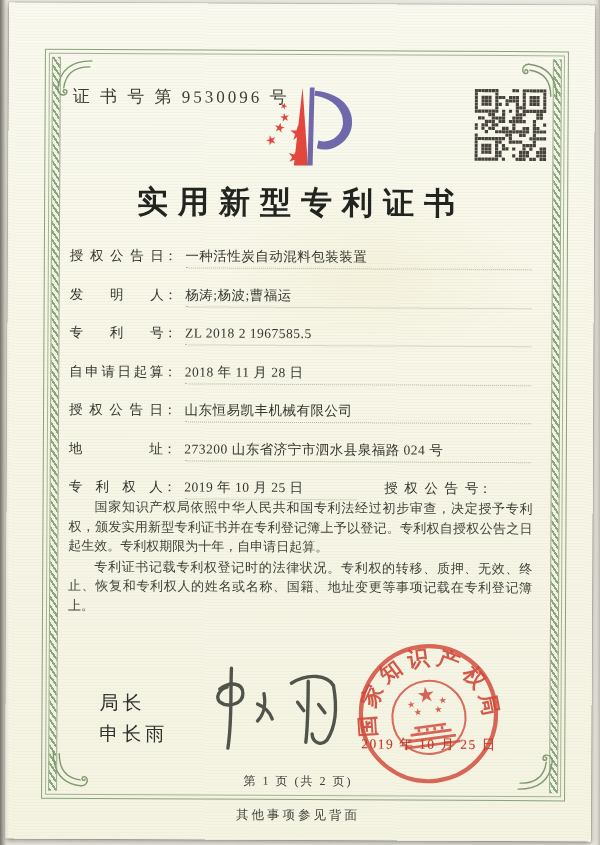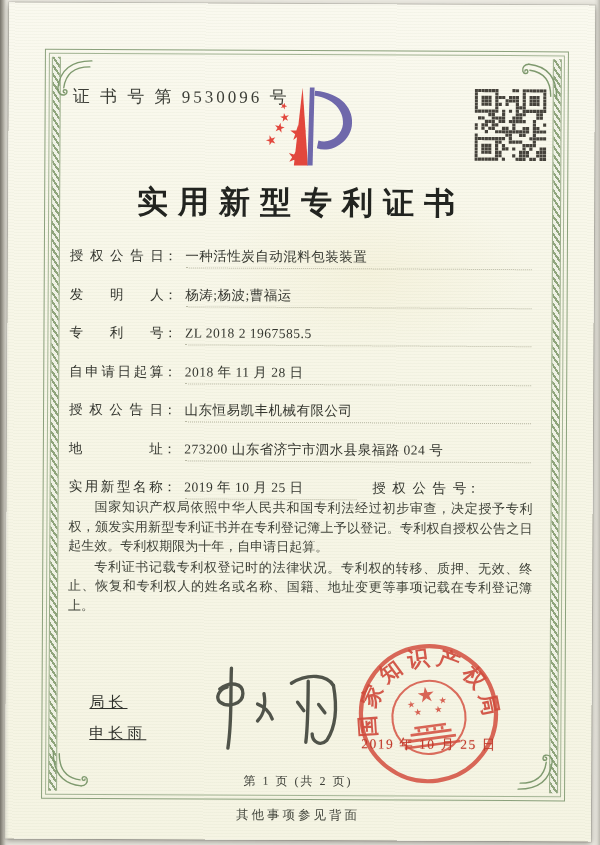--- a/index.html
+++ b/index.html
@@ -39,28 +39,28 @@
 
   .title{position:absolute;left:0;top:178px;width:100%;text-align:center;
     font-size:31px;font-weight:700;letter-spacing:10px;color:#222420;}
 
   .fields{position:absolute;left:62px;top:243px;width:462px;font-size:13.5px;color:#34362f;}
   .frow{display:flex;align-items:baseline;line-height:20px;margin-bottom:16.5px;white-space:nowrap;}
   .flabel{display:inline-block;width:94px;text-align:justify;text-align-last:justify;}
   .fcolon{margin-right:8px;}
   .fvalue{flex:1;letter-spacing:.5px;border-bottom:1px dotted rgba(125,125,100,.5);padding-bottom:1px;}
   .fvalue.fixed{flex:0 0 172px;}
-  .grant .flabel2{margin-left:16px;}
+  .grant .flabel2{margin-left:28px;}
 
   .paras{position:absolute;left:62px;top:494px;width:464px;font-size:13px;
     line-height:19.5px;color:#3f4239;text-align:justify;}
   .paras p{margin:0 0 1px 0;text-indent:2em;}
 
-  .signoff{position:absolute;left:84px;top:684px;font-size:15px;letter-spacing:4px;
-    color:#2f312b;line-height:31px;text-decoration:underline;}
+  .signoff{position:absolute;left:94px;top:684px;font-size:19px;letter-spacing:4px;
+    color:#2f312b;line-height:31px;}
   .signature{position:absolute;left:196px;top:654px;}
 
   .seal{position:absolute;left:348px;top:634px;width:150px;height:150px;transform:rotate(-8deg);opacity:.92;}
   .seal-date{position:absolute;left:356px;top:731px;font-size:13.5px;letter-spacing:1.5px;
     color:#c23b2c;text-shadow:0 0 1px rgba(194,59,44,.4);}
 
   .pagenum{position:absolute;left:0;top:769px;width:100%;text-align:center;
     font-size:12px;letter-spacing:2px;color:#3c3e37;}
   .backnote{position:absolute;left:0;top:803px;width:100%;text-align:center;
     font-size:12.5px;letter-spacing:3px;color:#43463d;}
@@ -389,21 +389,21 @@
       <span class="flabel">授权公告日</span>
         <span class="fcolon">：</span>
         <span class="fvalue">山东恒易凯丰机械有限公司</span>
     </div>
     <div class="frow">
       <span class="flabel">地址</span>
         <span class="fcolon">：</span>
         <span class="fvalue">273200 山东省济宁市泗水县泉福路 024 号</span>
     </div>
     <div class="frow grant">
-      <span class="flabel">实用新型名称</span>
+      <span class="flabel">专利权人</span>
         <span class="fcolon">：</span>
         <span class="fvalue fixed">2019 年 10 月 25 日</span>
       <span class="flabel flabel2">授权公告号</span>
         <span class="fcolon">：</span>
     </div>
   </div>
 
   <div class="paras">
     <p>国家知识产权局依照中华人民共和国专利法经过初步审查，决定授予专利权，颁发实用新型专利证书并在专利登记簿上予以登记。专利权自授权公告之日起生效。专利权期限为十年，自申请日起算。</p>
     <p>专利证书记载专利权登记时的法律状况。专利权的转移、质押、无效、终止、恢复和专利权人的姓名或名称、国籍、地址变更等事项记载在专利登记簿上。</p>

